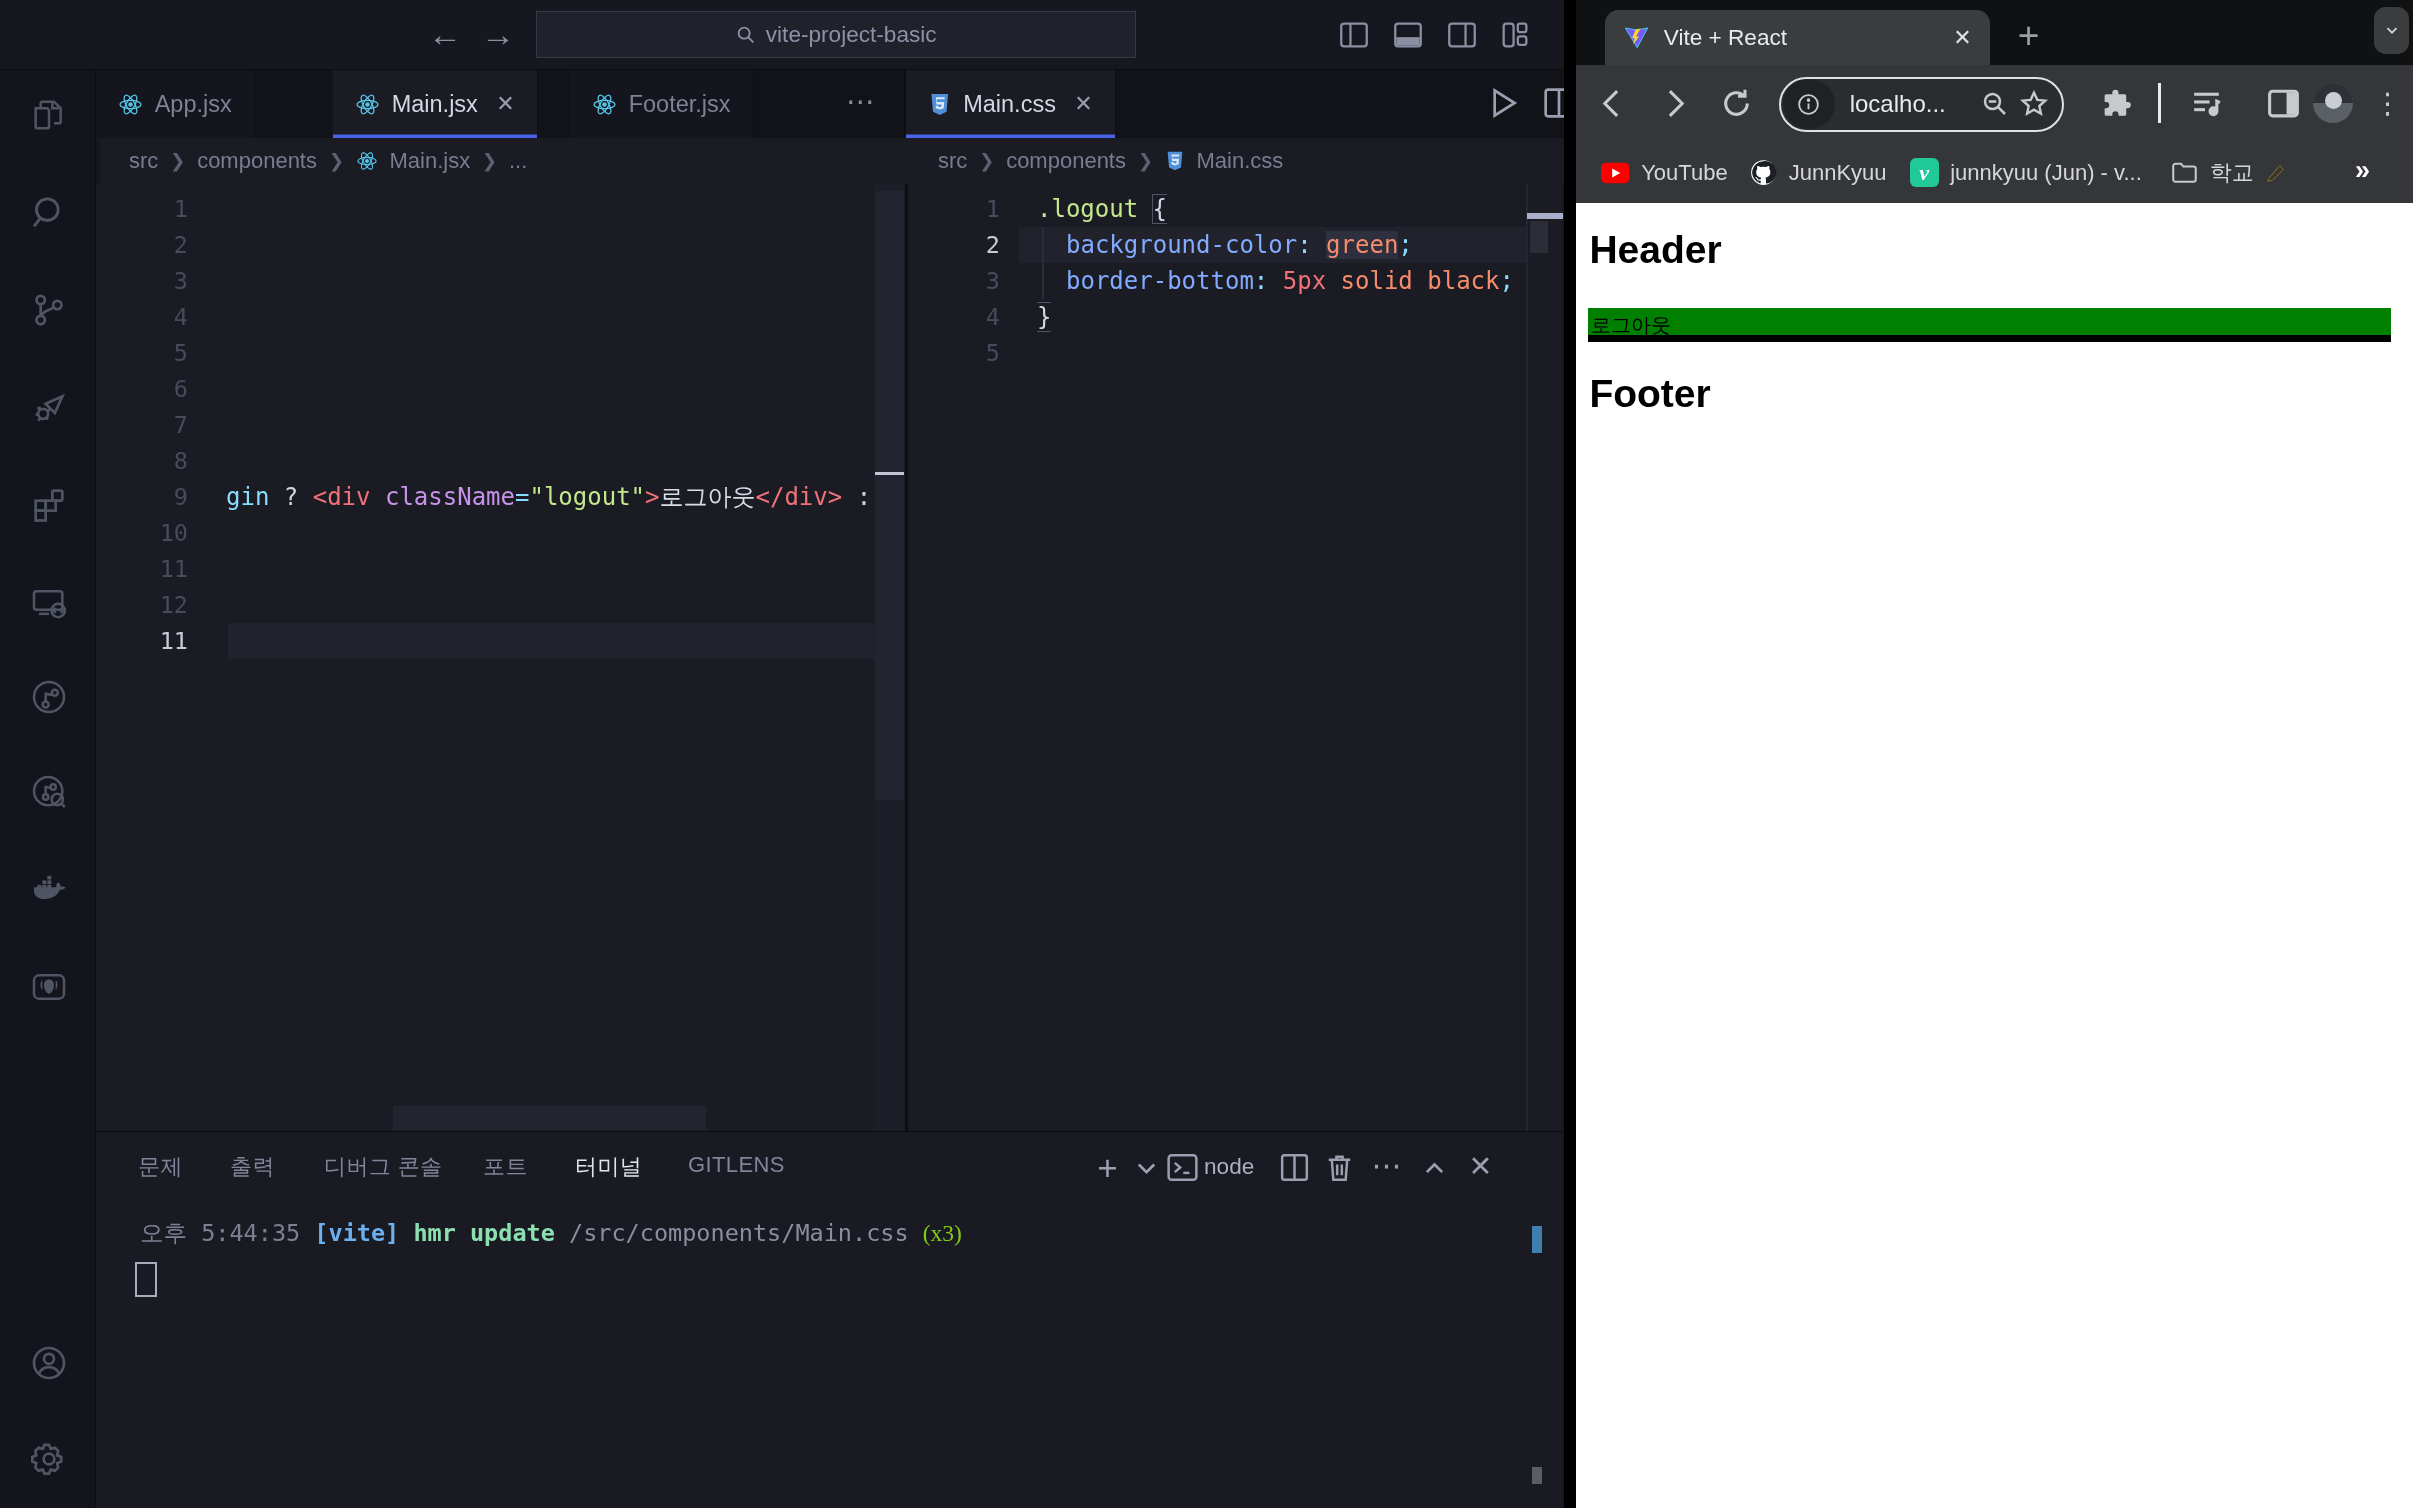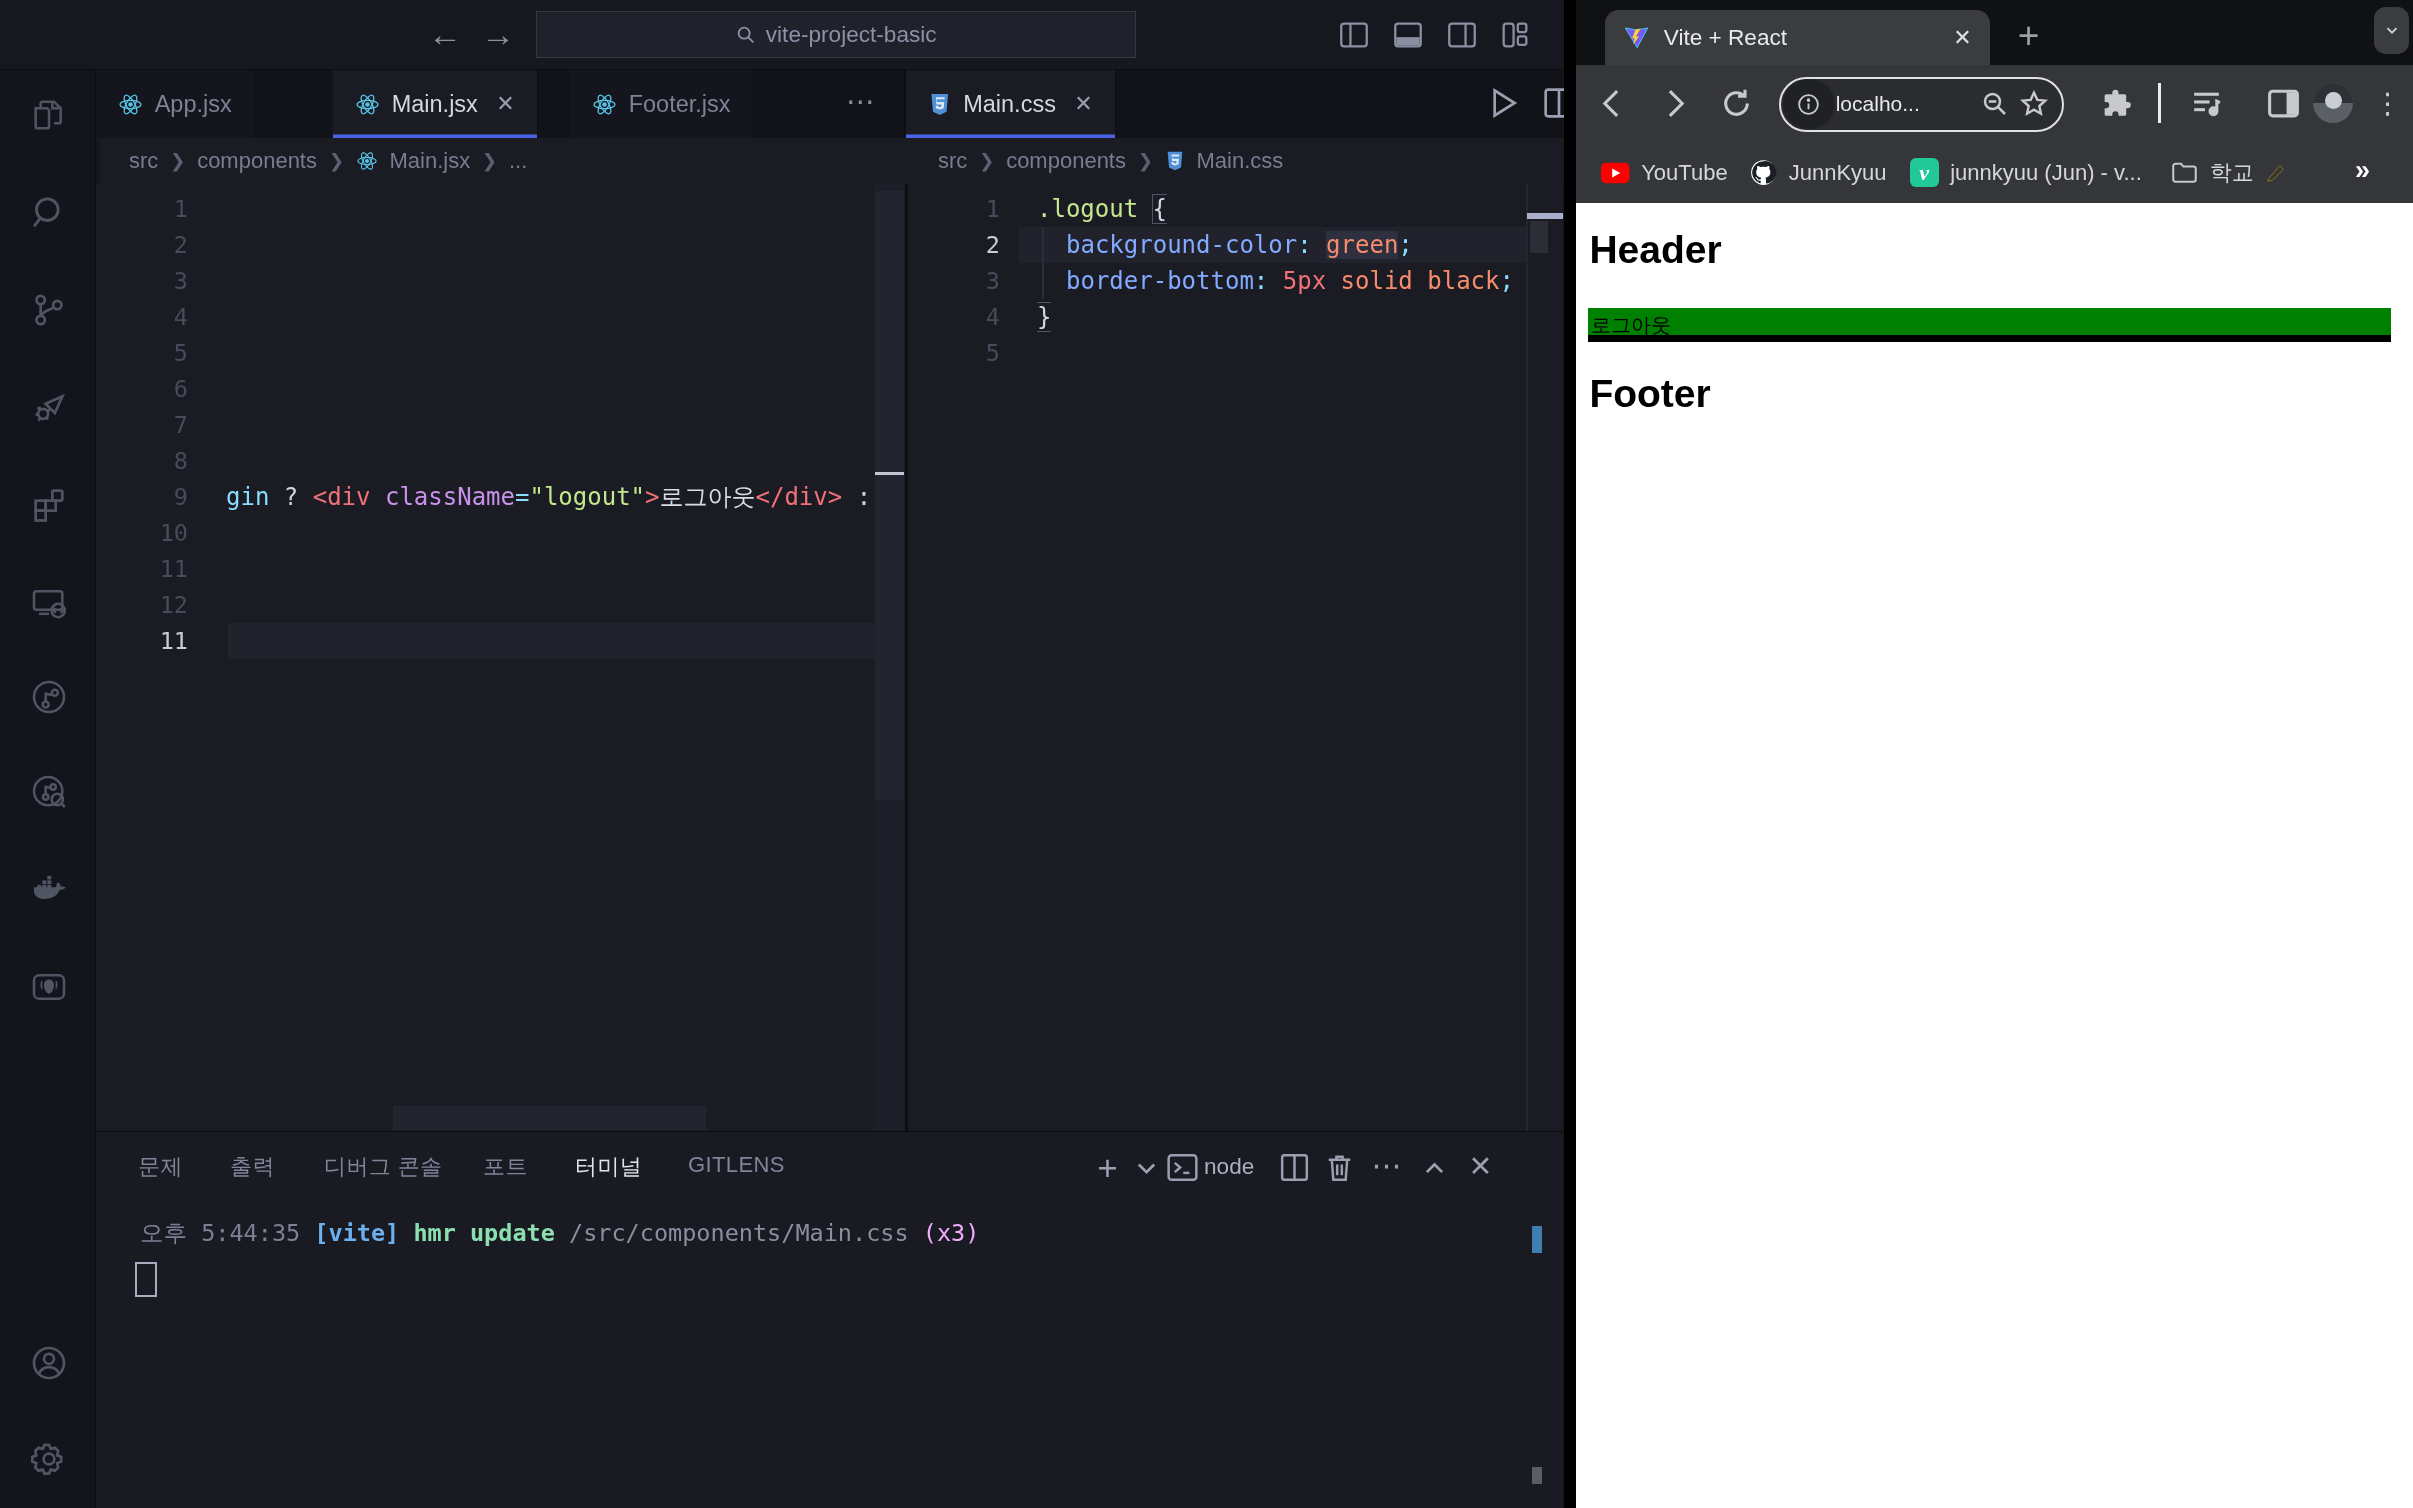--- a/index.html
+++ b/index.html
@@ -379,21 +379,21 @@
           </svg>
       </div>
       <div class="pact" style="left:1272px; font-size:30px; line-height:34px; text-align:center;">⋯</div>
       <div class="pact" style="left:1320px;">
         <svg viewBox="0 0 24 24" fill="none" stroke="currentColor" stroke-width="1.8">
             <path d="M7 15l5-5 5 5"></path>
           </svg>
       </div>
       <div class="pact" style="left:1366px; font-size:28.5px; line-height:35px; text-align:center;">✕</div>
 
-      <div class="term-line" style="left:44px; top:85px;"><span style="color: rgb(123, 128, 146);">오후 5:44:35 </span><span style="color: rgb(108, 176, 240); font-weight: 700;">[vite]</span><span style="color: rgb(140, 224, 176); font-weight: 700;"> hmr update </span><span style="color: rgb(138, 143, 160);">/src/components/Main.css </span><span style="color: #f0abfc;">(x3)</span></div>
+      <div class="term-line" style="left:44px; top:85px;"><span style="color: rgb(123, 128, 146);">오후 5:44:35 </span><span style="color: rgb(108, 176, 240); font-weight: 700;">[vite]</span><span style="color: rgb(140, 224, 176); font-weight: 700;"> hmr update </span><span style="color: rgb(138, 143, 160);">/src/components/Main.css </span><span style="color: #84cc16; font-family: Liberation Serif, serif;">(x3)</span></div>
       <div class="term-cursor" style="left:39px; top:130px;"></div>
 
       <div class="abs" style="left:1436px; top:94px; width:10px; height:27px; background:#3e7fb0;"></div>
       <div class="abs" style="left:1436px; top:335px; width:10px; height:17px; background:#5a5d66;"></div>
     </div>
   </div>
 
   <div class="abs" style="left:1564px; top:0; width:12.6px; height:1508px; background:#000;"></div>
 
   <div class="browser">
@@ -434,21 +434,21 @@
           </svg>
       </div>
       <div class="urlpill">
         <div style="width:52px; height:50px; background:#202124; border-radius:50%; margin-left:1.7px; display:flex; align-items:center; justify-content:center; flex:none;">
           <svg width="25" height="25" viewBox="0 0 24 24" fill="none" stroke="#c7c9cd" stroke-width="1.8">
               <circle cx="12" cy="12" r="9"></circle>
               <line x1="12" y1="11" x2="12" y2="16.5"></line>
               <circle cx="12" cy="7.8" r="0.8" fill="#c7c9cd"></circle>
             </svg>
         </div>
-        <span style="color:#e8eaed; font-size:21px; margin-left:1px; flex:1;">localho...</span>
+        <span style="color:#e8eaed; font-size:24px; margin-left:15px; flex:1;">localho...</span>
         <div style="width:30px; height:30px; color:#c7c9cd; flex:none;">
           <svg viewBox="0 0 24 24" fill="none" stroke="currentColor" stroke-width="2">
               <circle cx="10" cy="10" r="6"></circle>
               <line x1="7" y1="10" x2="13" y2="10"></line>
               <line x1="14.5" y1="14.5" x2="20" y2="20"></line>
             </svg>
         </div>
         <div style="width:32px; height:32px; color:#c7c9cd; margin:0 11.7px 0 8.4px; flex:none;">
           <svg viewBox="0 0 24 24" fill="none" stroke="currentColor" stroke-width="1.8">
               <path d="M12 3.5l2.5 5.4 5.9.6-4.4 4 1.2 5.8-5.2-3-5.2 3 1.2-5.8-4.4-4 5.9-.6z"></path>

